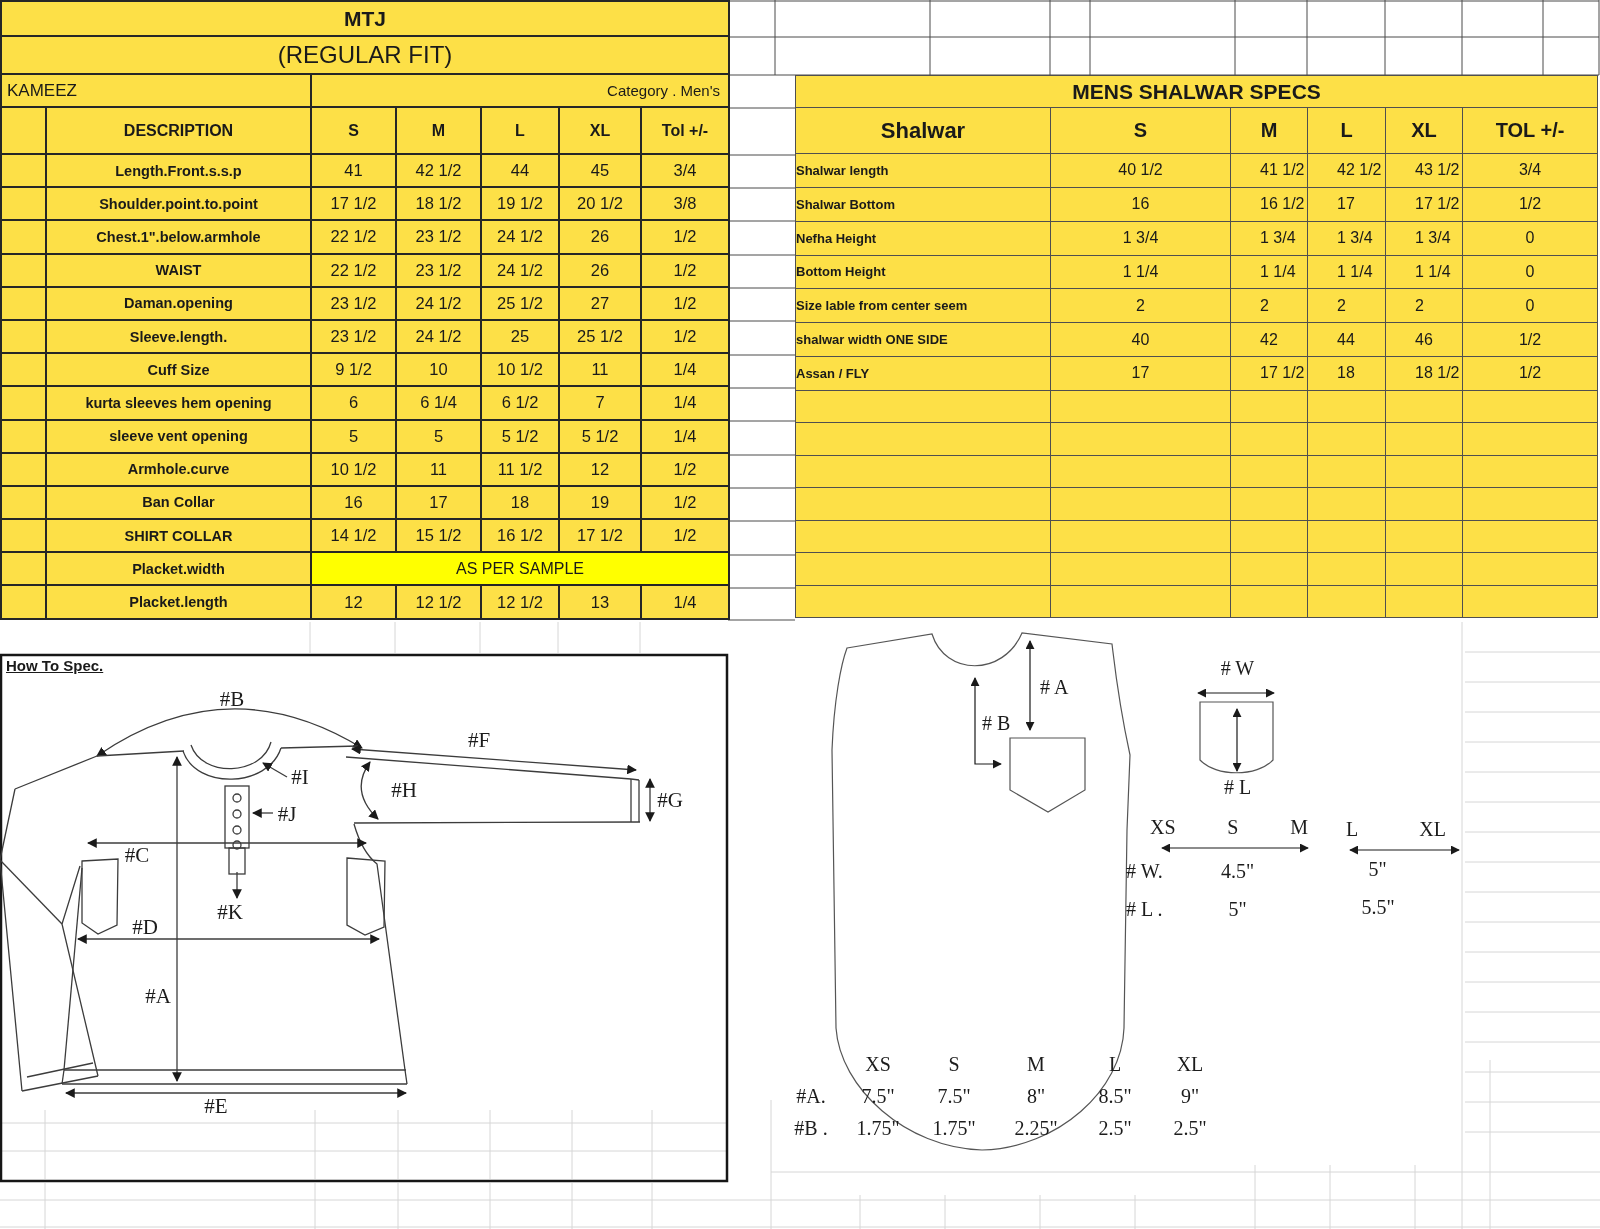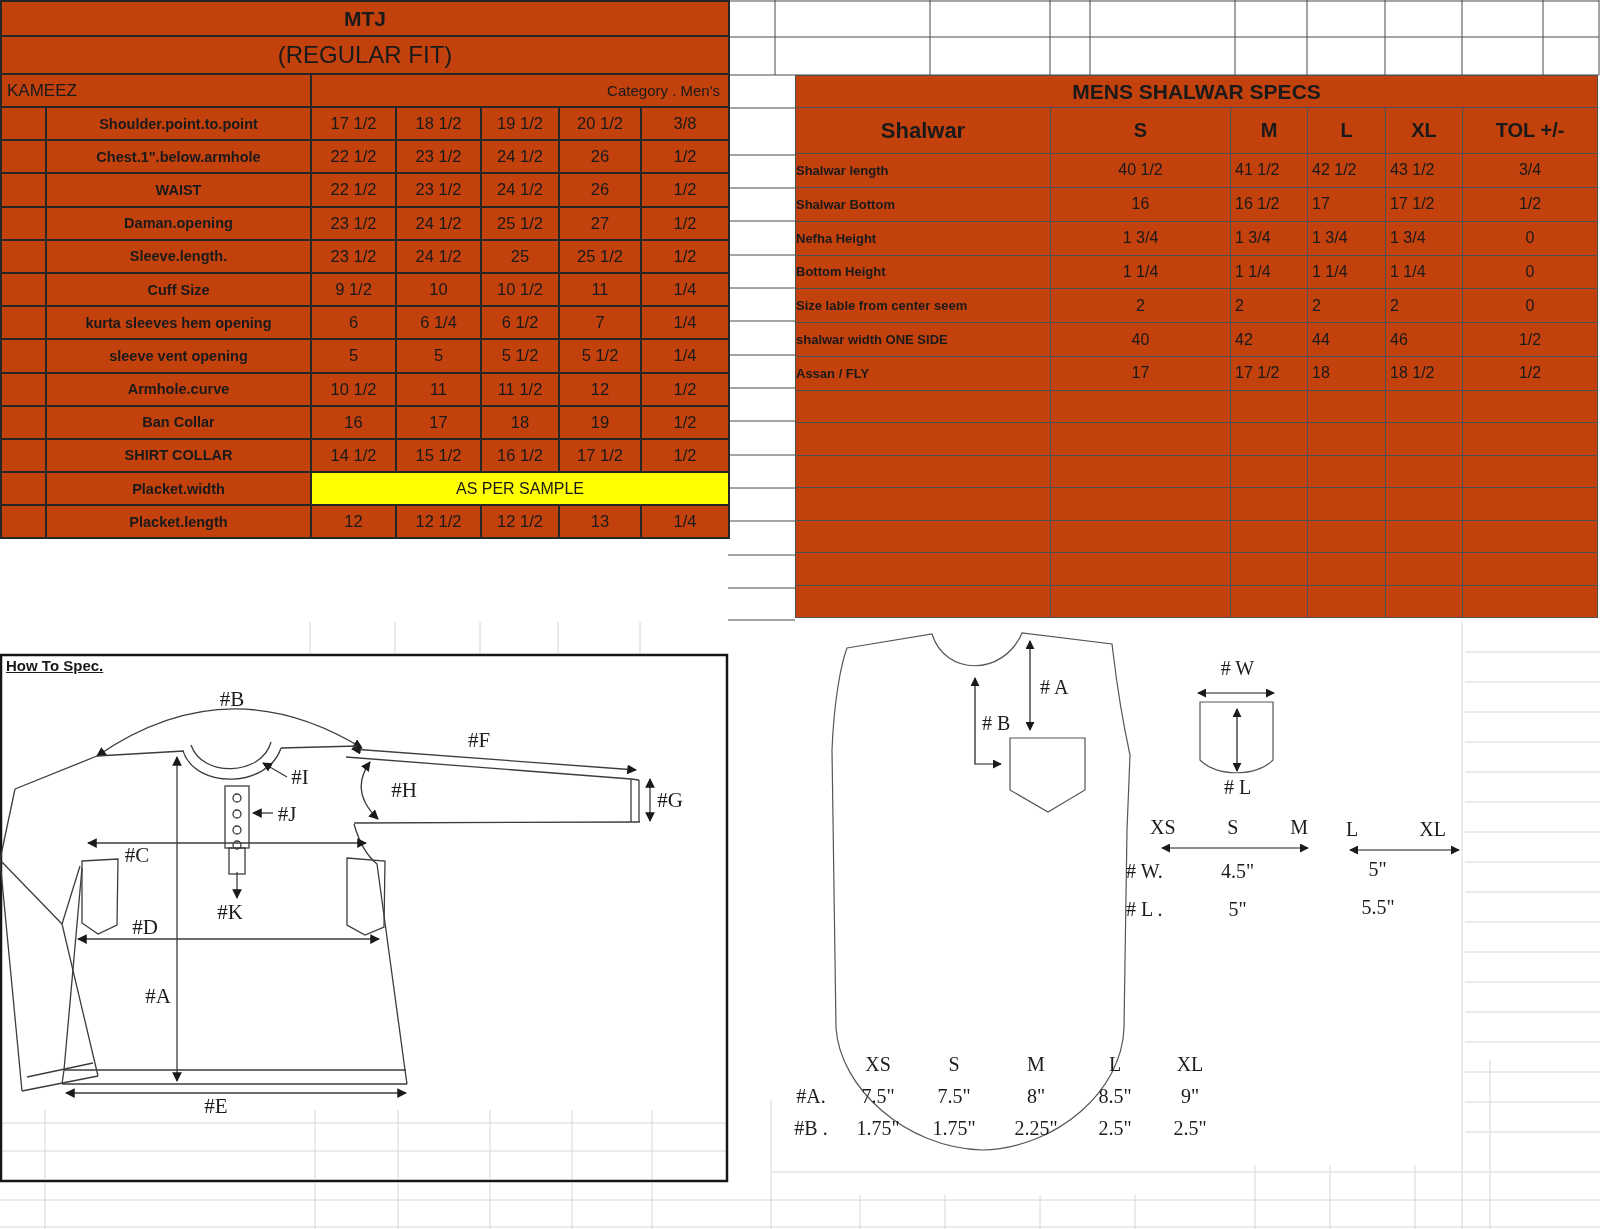--- a/index.html
+++ b/index.html
@@ -3,21 +3,21 @@
 <meta charset="utf-8">
 <style>
   html,body{margin:0;padding:0;}
   body{
     width:1600px;height:1229px;position:relative;background:#fff;
     font-family:"Liberation Sans",sans-serif;color:#1a1a1a;overflow:hidden;
   }
   
   #art{position:absolute;left:0;top:0;z-index:1;}
   
-  table{border-collapse:collapse;table-layout:fixed;background:#c2410c;position:absolute;z-index:2;}
+  table{border-collapse:collapse;table-layout:fixed;background:#fde047;position:absolute;z-index:2;}
   td{padding:0;overflow:hidden;white-space:nowrap;vertical-align:middle;}
   #kameez{left:0;top:0;width:728px;}
   #kameez td{border:2px solid #262626;}
   #kameez .r-title td{height:33px;}
   #kameez .r-sub td{height:36px;}
   #kameez .r-kat td{height:31px;border-radius:11px;}
   #kameez .r-hdr td{height:45px;}
   #kameez tbody[data-rows] tr{height:33.2px;}
   .t-title{font-weight:bold;font-size:21px;text-align:center;}
   .t-sub{font-size:24px;text-align:center;}
@@ -28,21 +28,21 @@
   #kameez .val{font-size:16.5px;text-align:center;}
   #kameez .merged{font-size:16px;font-weight:normal;text-align:center;}
   #shalwar{left:795px;top:75px;width:802px;}
   #shalwar td{border:1.5px solid #4f4f4f;}
   #shalwar .r-title td{height:31px;}
   #shalwar .r-hdr td{height:45px;font-size:20px;}
   #shalwar .r-hdr td:first-child{font-size:22px;}
   #shalwar tbody[data-rows] tr{height:33.85px;}
   #shalwar tbody[data-rows] tr.empty{height:32.5px;}
   #shalwar .lbl{font-weight:bold;font-size:13px;text-align:left;}
-  #shalwar .val{font-size:16px;text-align:left;padding-left:4px;}
+  #shalwar .val{font-size:16px;text-align:left;padding-left:29px;}
   #shalwar tr td.val:nth-child(2){text-align:center;padding-left:0;}
   #shalwar tr td.val:nth-child(6){text-align:center;padding-left:0;}
   
   .dlabel{position:absolute;z-index:3;font-family:"Liberation Serif",serif;font-size:20px;
           color:#1c1c1c;white-space:nowrap;}
   .center{text-align:center;}
   .howto{position:absolute;left:6px;top:657px;z-index:3;font-size:15px;font-weight:bold;
          text-decoration:underline;font-family:"Liberation Sans",sans-serif;}
   .sizegroup{display:flex;justify-content:space-between;}
   #sizeTable{position:absolute;left:782px;top:1053px;z-index:3;display:grid;
@@ -234,22 +234,40 @@
       <tr class="r-title">
     <td colspan="7" class="t-title">MTJ</td>
   </tr>
   <tr class="r-sub">
     <td colspan="7" class="t-sub">(REGULAR FIT)</td>
   </tr>
   <tr class="r-kat">
     <td colspan="2" class="kameez-cell">KAMEEZ</td>
     <td colspan="5" class="category-cell">Category .  Men's</td>
   </tr>
+  <tr class="r-hdr">
+    <td class="cA"></td>
+    <td class="hdr">DESCRIPTION</td>
+    <td class="hdr">S</td>
+    <td class="hdr">M</td>
+    <td class="hdr">L</td>
+    <td class="hdr">XL</td>
+    <td class="hdr">Tol +/-</td>
+  </tr>
   </tbody>
     <tbody data-rows="sheet.kameez.rows">
+      <tr>
+        <td class="cA"></td>
+        <td class="lbl">Length.Front.s.s.p</td>
+        <td class="val">41</td>
+        <td class="val">42 1/2</td>
+        <td class="val">44</td>
+        <td class="val">45</td>
+        <td class="val">3/4</td>
+      </tr>
       <tr>
         <td class="cA"></td>
         <td class="lbl">Shoulder.point.to.point</td>
         <td class="val">17 1/2</td>
         <td class="val">18 1/2</td>
         <td class="val">19 1/2</td>
         <td class="val">20 1/2</td>
         <td class="val">3/8</td>
       </tr>
       <tr>

